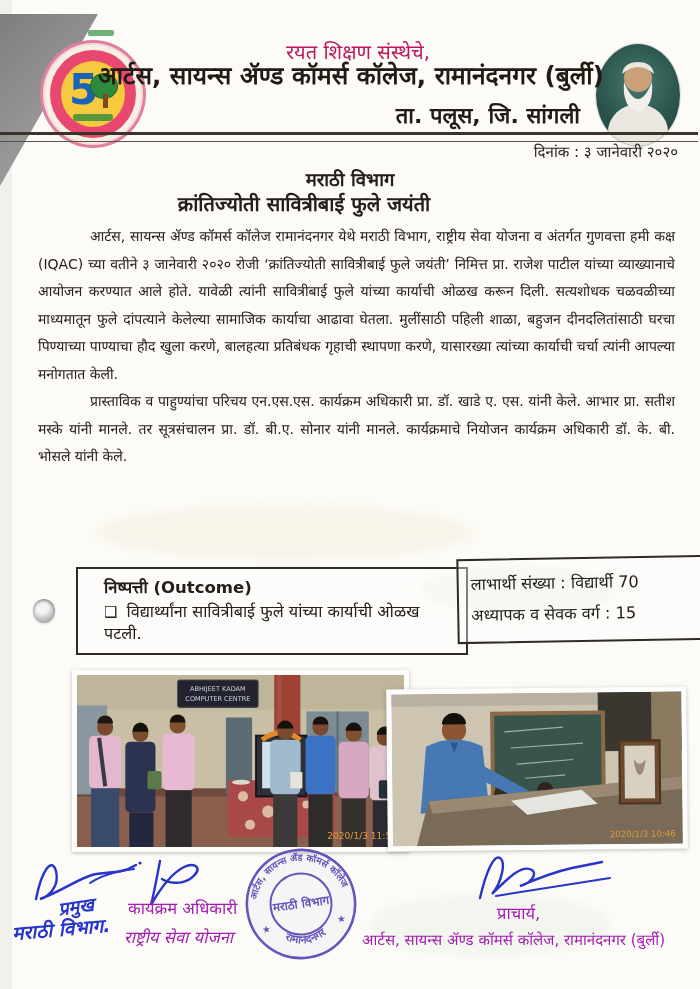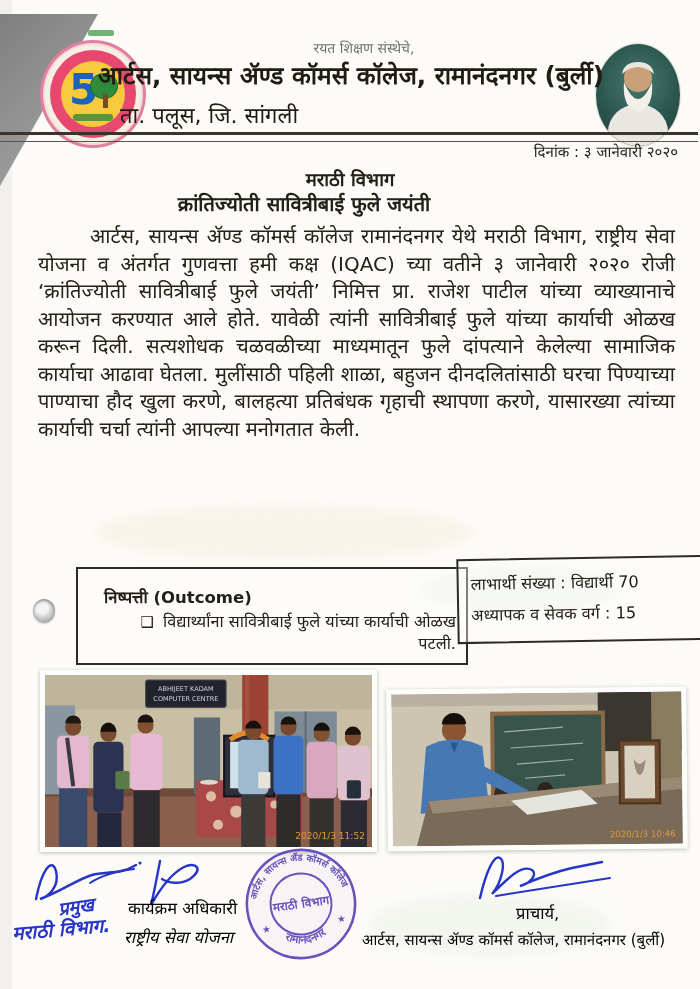--- a/index.html
+++ b/index.html
@@ -12,62 +12,62 @@
   
   #scan-corner{left:0;top:14px;width:98px;height:172px;
     background:linear-gradient(135deg,#7e7e7e 0%,#9d9d9d 70%,#b7b7b7 100%);
     clip-path:polygon(0 0,100% 0,0 100%);}
   #edge-shade{left:0;top:0;width:12px;height:989px;background:rgba(0,0,0,0.045);}
   #punch-hole{left:33px;top:599px;width:22px;height:24px;border-radius:50%;
     background:radial-gradient(circle at 42% 35%, #f4f4f4 0 28%, #c9c9c9 55%, #8d8d8d 100%);
     box-shadow:inset 0 2px 3px rgba(0,0,0,.35), 0 1px 2px rgba(0,0,0,.15);}
   .smudge{filter:blur(6px);border-radius:50%;}
   
-  #org-line{left:134px;top:38px;width:460px;text-align:center;font-size:14px;color:#737373;}
+  #org-line{left:128px;top:38px;width:460px;text-align:center;font-size:20px;color:#be185d;}
   #college-name{left:86px;top:61px;width:530px;text-align:center;font-size:24.5px;font-weight:bold;color:#211b14;line-height:1.25;}
-  #college-location{left:120px;top:99px;width:460px;text-align:left;font-size:22px;font-weight:normal;color:#211b14;}
+  #college-location{left:120px;top:99px;width:460px;text-align:right;font-size:22px;font-weight:bold;color:#211b14;}
   #logo{left:40px;top:40px;width:100px;height:102px;border-radius:50%;
     background:#f4f0e2;border:3px solid #e0809c;box-shadow:0 0 0 2px #f7d9e2 inset;display:flex;align-items:center;justify-content:center;}
   #logo-ring{width:86px;height:88px;border-radius:50%;background:#e8476f;display:flex;align-items:center;justify-content:center;}
   #logo-inner{width:64px;height:66px;border-radius:50%;background:#f6c93f;position:relative;overflow:hidden;}
   #logo-five{position:absolute;left:8px;top:8px;font-size:42px;font-weight:bold;color:#1b63b6;line-height:1;}
   #logo-tree-crown{position:absolute;right:7px;top:12px;width:26px;height:24px;border-radius:50%;background:#2f8b3c;border:1px solid #1e6b2c;}
   #logo-tree-trunk{position:absolute;right:17px;top:33px;width:5px;height:14px;background:#7a4a22;}
   #logo-banner{position:absolute;left:12px;bottom:6px;width:40px;height:7px;background:#2f8b3c;border-radius:3px;opacity:.8;}
   #logo-topmark{left:88px;top:30px;width:26px;height:6px;background:#3f9a4a;border-radius:2px;opacity:.75;}
   #founder-portrait{left:596px;top:44px;width:84px;height:102px;border-radius:50%;overflow:hidden;
     background:radial-gradient(circle at 50% 38%, #477a70 0%, #2a544c 55%, #1d403a 100%);box-shadow:0 0 2px rgba(0,0,0,.4);}
   
   #header-rule{left:0;top:132px;width:698px;height:6px;border-top:3px solid #39332c;border-bottom:1px solid #59534b;}
   #date-line{right:22px;top:141px;font-size:15px;color:#2b241d;text-align:center;}
   
   #dept-title{left:0;top:166px;width:700px;text-align:center;font-size:18.5px;font-weight:bold;}
   #event-title{left:0;top:190px;width:608px;text-align:center;font-size:20px;font-weight:bold;}
   
-  #body-text{left:38px;top:223px;width:637px;font-size:20px;line-height:27.5px;text-align:justify;color:#262019;}
+  #body-text{left:38px;top:223px;width:637px;font-size:14px;line-height:27.5px;text-align:justify;color:#262019;}
   #body-text p{margin:0;text-indent:52px;}
   
-  #outcome-box{left:76px;top:567px;width:352px;border:2px solid #2e2a24;padding:16px 10px 9px 26px;background:rgba(255,255,255,.4);}
+  #outcome-box{left:76px;top:567px;width:352px;border:2px solid #2e2a24;padding:6px 10px 9px 26px;background:rgba(255,255,255,.4);}
   #outcome-title{font-size:16.5px;font-weight:bold;margin-bottom:2px;}
-  #outcome-item{font-size:16.2px;text-align:right;}
+  #outcome-item{font-size:16.2px;}
   #outcome-item .bullet{margin-right:9px;font-size:15px;}
   #beneficiary-box{left:457px;top:557px;width:224px;border:2px solid #2e2a24;padding:9px 8px 10px 12px;
     transform:rotate(-1deg);font-size:16.2px;line-height:1.9;background:rgba(255,255,255,.4);}
   
   .photo{background:#fdfdfb;box-shadow:0 1px 4px rgba(0,0,0,.25);padding:5px;}
-  #photo1{left:40px;top:670px;width:327px;height:172px;}
+  #photo1{left:72px;top:670px;width:327px;height:172px;}
   #photo2{left:387px;top:688px;width:290px;height:152px;transform:rotate(-.6deg);}
   .photo svg{display:block;width:100%;height:100%;}
   .hand{position:absolute;color:#2735c9;font-style:italic;font-weight:bold;}
   #hand-pramukh{left:58px;top:894px;font-size:18px;transform:rotate(-8deg);}
   #hand-marathi{left:12px;top:916px;font-size:19px;transform:rotate(-5deg);}
-  .sig-label{position:absolute;font-size:16.5px;color:#000000;text-align:center;}
+  .sig-label{position:absolute;font-size:16.5px;color:#a21caf;text-align:center;}
   #nss-line1{left:128px;top:896px;}
   #nss-line2{left:124px;top:925px;font-style:italic;}
-  #principal-line1{left:516px;top:901px;}
+  #principal-line1{left:497px;top:901px;}
   #principal-line2{left:362px;top:929px;font-size:15px;}
   #stamp{left:242px;top:845px;width:118px;height:118px;transform:rotate(-8deg);opacity:.92;}
 </style>
 </head>
 <body>
 
 <div id="page">
 
   <div class="abs" id="edge-shade"></div>
   <div class="abs" id="scan-corner"></div>
@@ -102,20 +102,21 @@
   <div class="abs" id="college-location">ता. पलूस, जि. सांगली</div>
 
   <div class="abs" id="header-rule"></div>
   <div class="abs" id="date-line">दिनांक : ३ जानेवारी २०२०</div>
 
   <div class="abs" id="dept-title">मराठी विभाग</div>
   <div class="abs" id="event-title">क्रांतिज्योती सावित्रीबाई फुले जयंती</div>
 
   <div class="abs" id="body-text">
     <p>आर्टस, सायन्स ॲण्ड कॉमर्स कॉलेज रामानंदनगर येथे मराठी विभाग, राष्ट्रीय सेवा योजना व अंतर्गत गुणवत्ता हमी कक्ष (IQAC) च्या वतीने ३ जानेवारी २०२० रोजी ‘क्रांतिज्योती सावित्रीबाई फुले जयंती’ निमित्त प्रा. राजेश पाटील यांच्या व्याख्यानाचे आयोजन करण्यात आले होते. यावेळी त्यांनी सावित्रीबाई फुले यांच्या कार्याची ओळख करून दिली. सत्यशोधक चळवळीच्या माध्यमातून फुले दांपत्याने केलेल्या सामाजिक कार्याचा आढावा घेतला. मुलींसाठी पहिली शाळा, बहुजन दीनदलितांसाठी घरचा पिण्याच्या पाण्याचा हौद खुला करणे, बालहत्या प्रतिबंधक गृहाची स्थापणा करणे, यासारख्या त्यांच्या कार्याची चर्चा त्यांनी आपल्या मनोगतात केली.</p>
+    <p>प्रास्ताविक व पाहुण्यांचा परिचय एन.एस.एस. कार्यक्रम अधिकारी प्रा. डॉ. खाडे ए. एस. यांनी केले. आभार प्रा. सतीश मस्के यांनी मानले. तर सूत्रसंचालन प्रा. डॉ. बी.ए. सोनार यांनी मानले. कार्यक्रमाचे नियोजन कार्यक्रम अधिकारी डॉ. के. बी. भोसले यांनी केले.</p>
   </div>
 
   <div class="abs" id="outcome-box">
     <div id="outcome-title">निष्पत्ती (Outcome)</div>
     <div id="outcome-item">
       <span class="bullet">❑</span><span>विद्यार्थ्यांना सावित्रीबाई फुले यांच्या कार्याची ओळख पटली.</span>
     </div>
   </div>
 
   <div class="abs" id="beneficiary-box">

